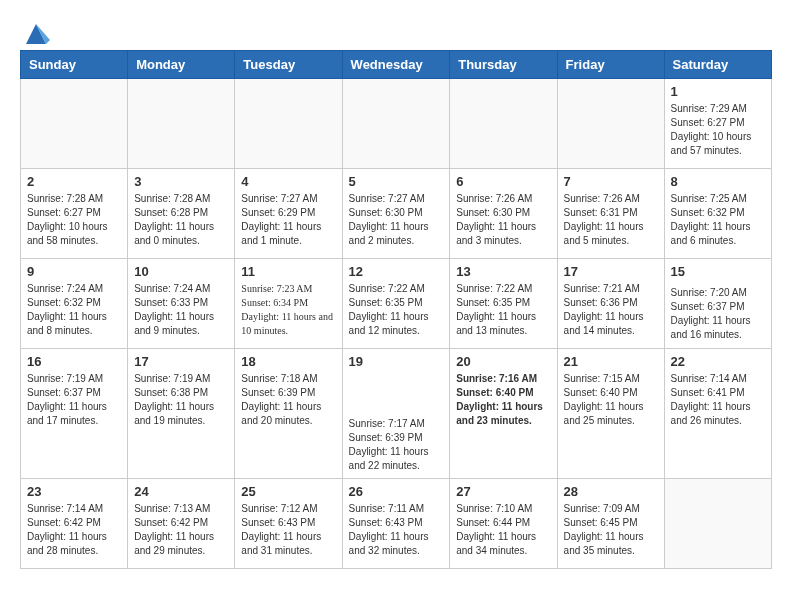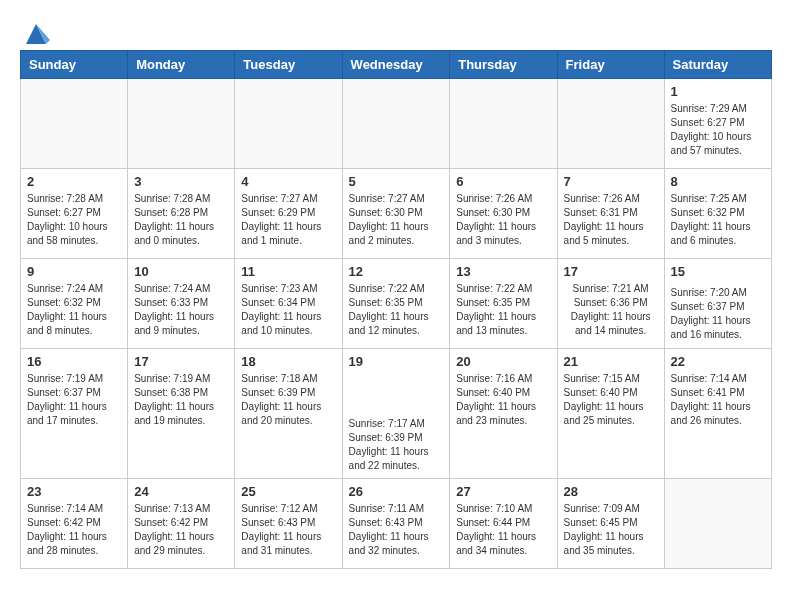--- a/index.html
+++ b/index.html
@@ -189,39 +189,39 @@
 Daylight: 11 hours and 8 minutes.</div>
         </td>
         <td>
           <span class="day-number">10</span>
           <div class="day-info" style="white-space: pre-line;">Sunrise: 7:24 AM
 Sunset: 6:33 PM
 Daylight: 11 hours and 9 minutes.</div>
         </td>
         <td>
           <span class="day-number">11</span>
-          <div class="day-info" style="white-space: pre-line;">Sunrise: 7:23 AM
+          <div class="day-info" style="white-space: pre-line; font-family: Liberation Serif, serif;">Sunrise: 7:23 AM
 Sunset: 6:34 PM
 Daylight: 11 hours and 10 minutes.</div>
         </td>
         <td>
           <span class="day-number">12</span>
           <div class="day-info" style="white-space: pre-line;">Sunrise: 7:22 AM
 Sunset: 6:35 PM
 Daylight: 11 hours and 12 minutes.</div>
         </td>
         <td>
           <span class="day-number">13</span>
           <div class="day-info" style="white-space: pre-line;">Sunrise: 7:22 AM
 Sunset: 6:35 PM
 Daylight: 11 hours and 13 minutes.</div>
         </td>
         <td>
           <span class="day-number">17</span>
-          <div class="day-info" style="white-space: pre-line; text-align: center;">Sunrise: 7:21 AM
+          <div class="day-info" style="white-space: pre-line;">Sunrise: 7:21 AM
 Sunset: 6:36 PM
 Daylight: 11 hours and 14 minutes.</div>
         </td>
         <td>
           <span class="day-number">15</span>
           <div class="day-info" style="white-space: pre-line; margin-top: 7px;">Sunrise: 7:20 AM
 Sunset: 6:37 PM
 Daylight: 11 hours and 16 minutes.</div>
         </td>
       </tr>
@@ -245,21 +245,21 @@
 Daylight: 11 hours and 20 minutes.</div>
         </td>
         <td>
           <span class="day-number">19</span>
           <div class="day-info" style="white-space: pre-line; margin-top: 48px;">Sunrise: 7:17 AM
 Sunset: 6:39 PM
 Daylight: 11 hours and 22 minutes.</div>
         </td>
         <td>
           <span class="day-number">20</span>
-          <div class="day-info" style="white-space: pre-line;">Sunrise: 7:16 AM
+          <div class="day-info" style="white-space: pre-line; font-weight: bold;">Sunrise: 7:16 AM
 Sunset: 6:40 PM
 Daylight: 11 hours and 23 minutes.</div>
         </td>
         <td>
           <span class="day-number">21</span>
           <div class="day-info" style="white-space: pre-line;">Sunrise: 7:15 AM
 Sunset: 6:40 PM
 Daylight: 11 hours and 25 minutes.</div>
         </td>
         <td>

